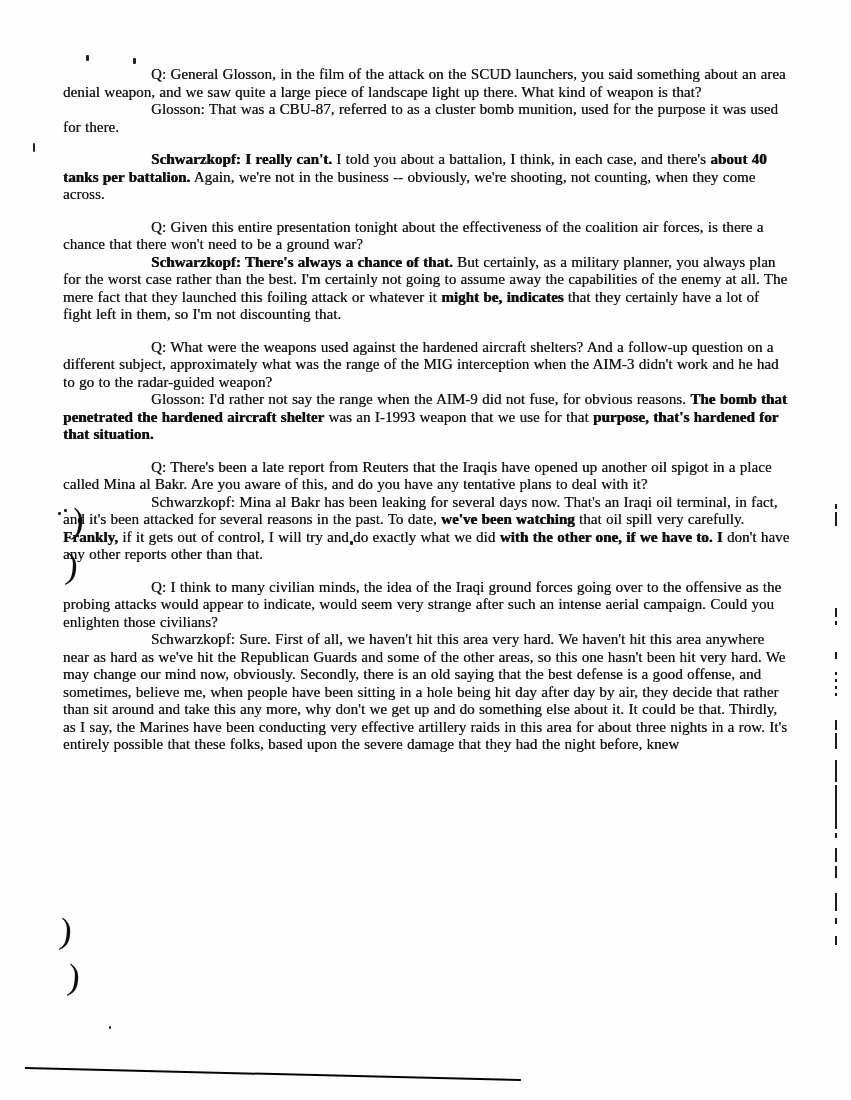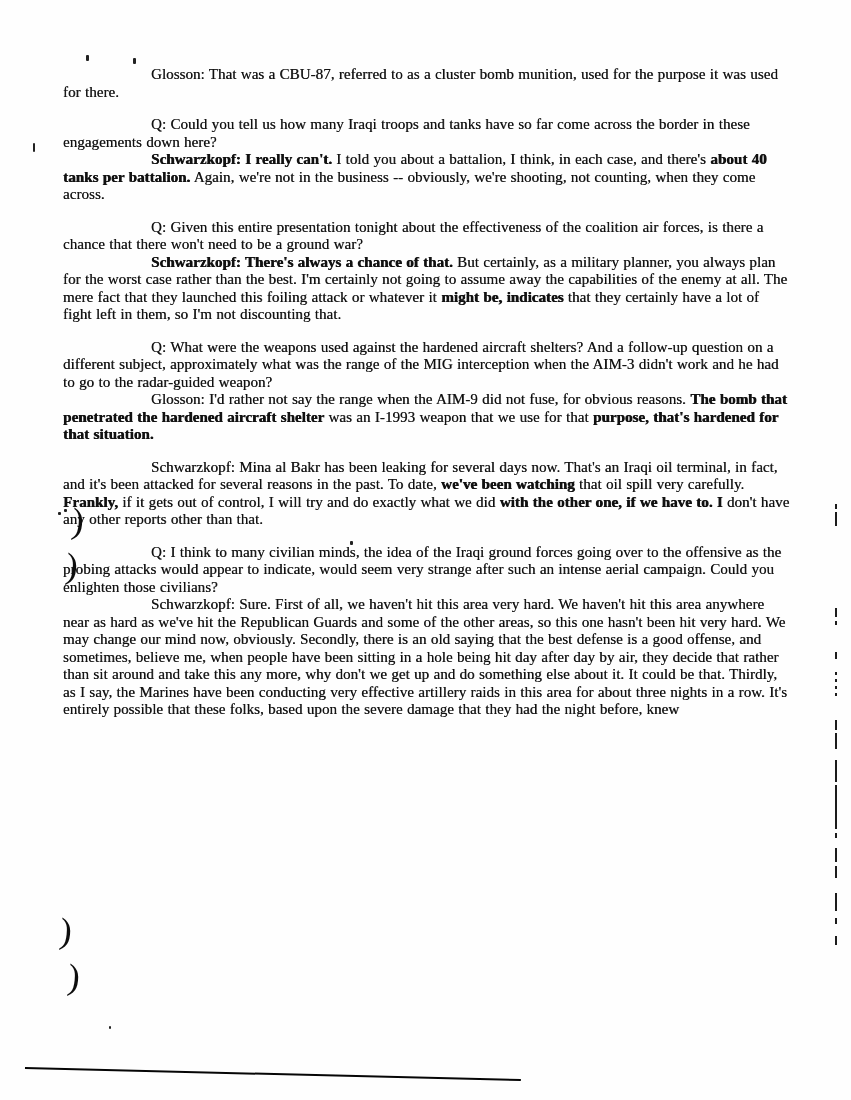--- a/index.html
+++ b/index.html
@@ -52,37 +52,38 @@
     background:#050505;
     transform-origin:left center;
   }
 </style>
 </head>
 <body>
 
 <div class="page">
   <div class="text-block">
       <div class="qa-group">
+        <p class="para"><span>Q:  General Glosson, in the film of the attack on the SCUD launchers, you said something about an area denial weapon, and we saw quite a large piece of landscape light up there.  What kind of weapon is that?</span></p>
         <p class="para"><span>Glosson:  That was a CBU-87, referred to as a cluster bomb munition, used for the purpose it was used for there.</span></p>
       </div>
       <div class="qa-group">
-        <p class="para"><span>Q:  Could you tell us how many Iraqi troops and tanks have so far come across the border in these engagements down here?</span></p>
         <p class="para"><span class="ink-heavy">Schwarzkopf:  I really can't.</span><span>  I told you about a battalion, I think, in each case, and there's </span><span class="ink-heavy">about 40 tanks per battalion.</span><span>  Again, we're not in the business -- obviously, we're shooting, not counting, when they come across.</span></p>
       </div>
       <div class="qa-group">
         <p class="para"><span>Q:  Given this entire presentation tonight about the effectiveness of the coalition air forces, is there a chance that there won't need to be a ground war?</span></p>
         <p class="para"><span class="ink-heavy">Schwarzkopf:  There's always a chance of that.</span><span>  But certainly, as a military planner, you always plan for the worst case rather than the best.  I'm certainly not going to assume away the capabilities of the enemy at all.  The mere fact that they launched this foiling attack or whatever it </span><span class="ink-heavy">might be, indicates</span><span> that they certainly have a lot of fight left in them, so I'm not discounting that.</span></p>
       </div>
       <div class="qa-group">
         <p class="para"><span>Q:  What were the weapons used against the hardened aircraft shelters?  And a follow-up question on a different subject, approximately what was the range of the MIG interception when the AIM-3 didn't work and he had to go to the radar-guided weapon?</span></p>
         <p class="para"><span>Glosson:  I'd rather not say the range when the AIM-9 did not fuse, for obvious reasons. </span><span class="ink-heavy">The bomb that penetrated the hardened aircraft shelter</span><span> was an I-1993 weapon that we use for that </span><span class="ink-heavy">purpose, that's hardened for that situation.</span></p>
       </div>
       <div class="qa-group">
       </div>
       <div class="qa-group">
+        <p class="para"><span>Q:  There's been a late report from Reuters that the Iraqis have opened up another oil spigot in a place called Mina al Bakr.  Are you aware of this, and do you have any tentative plans to deal with it?</span></p>
         <p class="para"><span>Schwarzkopf:  Mina al Bakr has been leaking for several days now.  That's an Iraqi oil terminal, in fact, and it's been attacked for several reasons in the past.  To date, </span><span class="ink-heavy">we've been watching</span><span> that oil spill very carefully.  </span><span class="ink-heavy">Frankly,</span><span> if it gets out of control, I will try and do exactly what we did </span><span class="ink-heavy">with the other one, if we have to.  I</span><span> don't have any other reports other than that.</span></p>
       </div>
       <div class="qa-group">
         <p class="para"><span>Q:  I think to many civilian minds, the idea of the Iraqi ground forces going over to the offensive as the probing attacks would appear to indicate, would seem very strange after such an intense aerial campaign.  Could you enlighten those civilians?</span></p>
         <p class="para"><span>Schwarzkopf:  Sure.  First of all, we haven't hit this area very hard.  We haven't hit this area anywhere near as hard as we've hit the Republican Guards and some of the other areas, so this one hasn't been hit very hard.  We may change our mind now, obviously.  Secondly, there is an old saying that the best defense is a good offense, and sometimes, believe me, when people have been sitting in a hole being hit day after day by air, they decide that rather than sit around and take this any more, why don't we get up and do something else about it.  It could be that.  Thirdly, as I say, the Marines have been conducting very effective artillery raids in this area for about three nights in a row.  It's entirely possible that these folks, based upon the severe damage that they had the night before, knew</span></p>
       </div>
     </div>
   <div class="artifacts">
       <span class="paren" style="left: 72px; top: 503px;">)</span>
       <span class="paren" style="left: 66px; top: 548px;">)</span>

